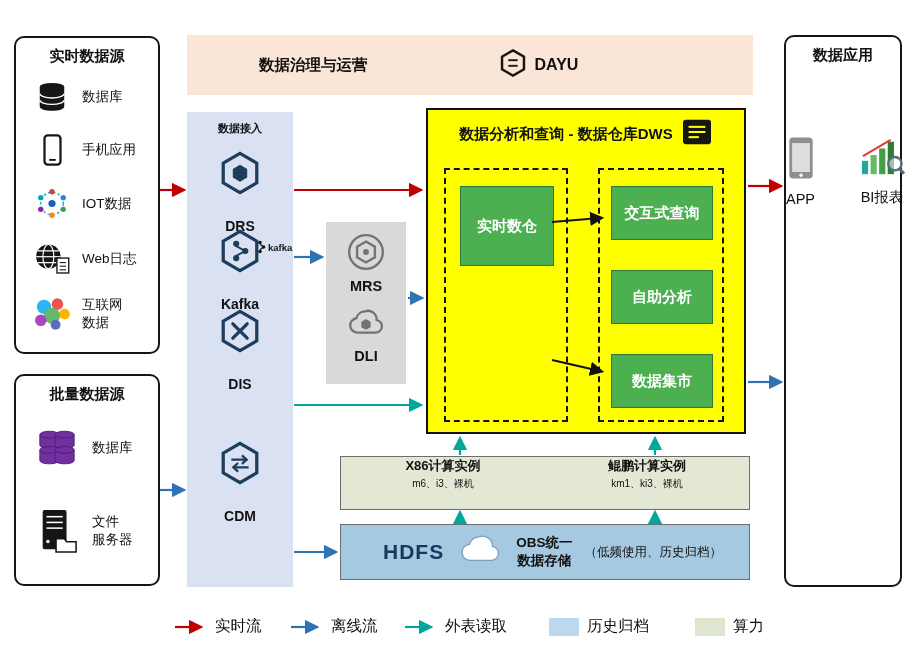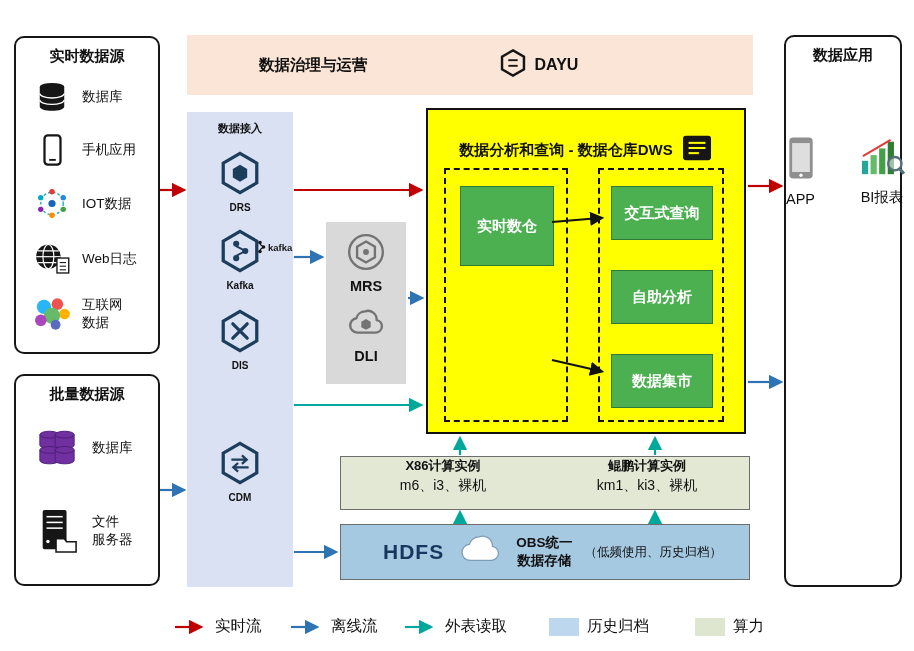--- a/index.html
+++ b/index.html
@@ -22,39 +22,39 @@
   .icon-cell-lg{width:54px;flex:0 0 54px;display:flex;justify-content:center;align-items:center}
   .src-label{font-size:13.5px;white-space:pre-line;line-height:1.3}
   
   .banner{background:var(--c-peach);display:flex;align-items:center}
   .banner-title{margin-left:72px;font-weight:bold;font-size:15.5px}
   .dayu-brand{margin-left:130px;display:flex;align-items:center;gap:7px;font-weight:bold;font-size:16px}
   
   .ingest{background:var(--c-ingest)}
   .col-title{font-weight:bold;font-size:11px;text-align:center;padding-top:9px}
   .ing-item{position:absolute;left:0;width:100%;display:flex;flex-direction:column;align-items:center}
-  .ing-label{font-weight:bold;font-size:10px;margin-top:2px}
+  .ing-label{font-weight:bold;font-size:14px;margin-top:18px}
   .kafka-logo{position:absolute;left:70px;top:12px;display:flex;align-items:center;gap:2px;
               font-size:9.5px;font-weight:bold;color:#161616}
   
   .procbox{background:var(--c-gray)}
   .proc-item{position:absolute;left:0;width:100%;display:flex;flex-direction:column;align-items:center}
   .proc-label{font-weight:bold;font-size:14.5px;margin-top:2px}
   
   .dwsbox{background:var(--c-yellow);border:2.5px solid #111}
-  .dws-title-row{display:flex;justify-content:center;align-items:center;gap:8px;padding-top:24px}
+  .dws-title-row{display:flex;justify-content:center;align-items:center;gap:8px;padding-top:8px}
   .dws-title{font-weight:bold;font-size:15px}
   .dashed{position:absolute;border:2px dashed #111}
   .greenbox{position:absolute;background:var(--c-green);border:1px solid #2c7a33;color:#fff;
             font-weight:bold;font-size:15px;display:flex;align-items:center;justify-content:center;text-align:center}
   
   .computebox{background:var(--c-compute);border:1.5px solid #6d6d6d;display:flex}
   .compute-cell{flex:1;display:flex;flex-direction:column;justify-content:flex-start;align-items:center}
   .compute-title{font-weight:bold;font-size:13px}
-  .compute-models{font-size:14px;margin-top:2px}
+  .compute-models{font-size:10px;margin-top:2px}
   .storagebox{background:var(--c-storage);border:1.5px solid #6d6d6d;display:flex;align-items:center;
               padding-left:42px;gap:12px}
   .hdfs-label{font-weight:bold;font-size:21px;color:#17375e;letter-spacing:1px}
   .obs-label{font-weight:bold;font-size:13.5px;white-space:pre-line;line-height:1.3;text-align:center}
   .obs-note{font-size:12.5px}
   
   .app-items{display:flex;flex-direction:row;align-items:center;padding-top:70px;gap:44px}
   .app-item{display:flex;flex-direction:column;align-items:center;gap:6px}
   .app-label{font-size:14.5px}
   

